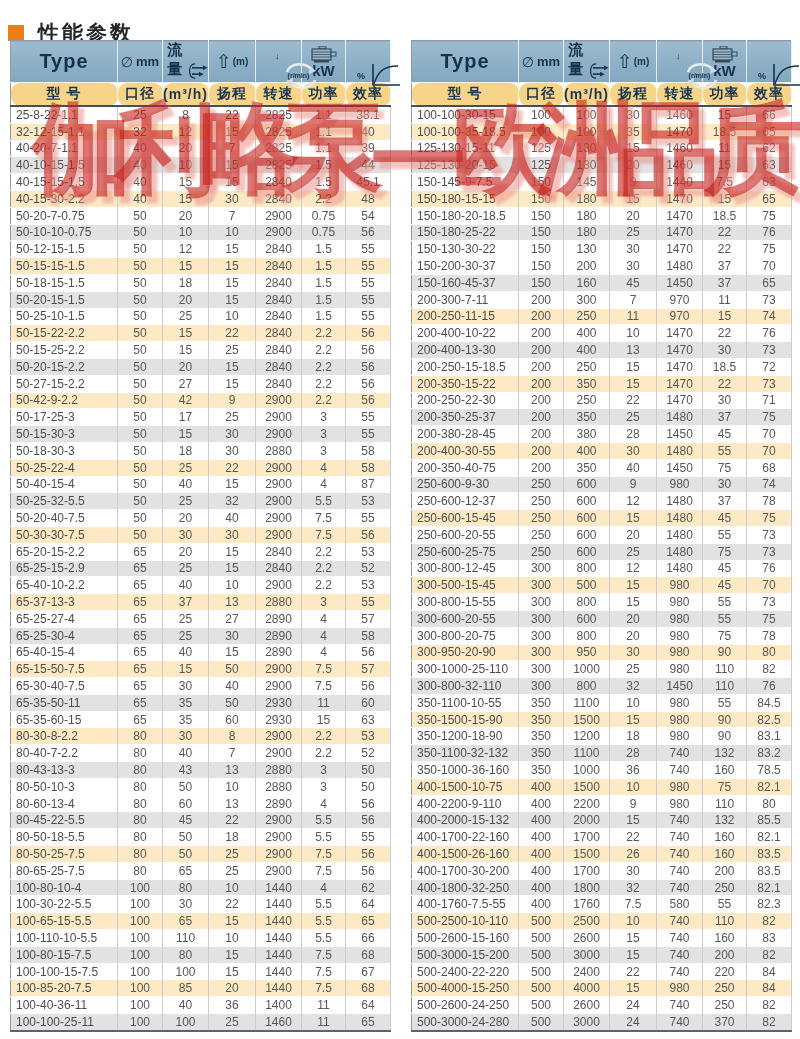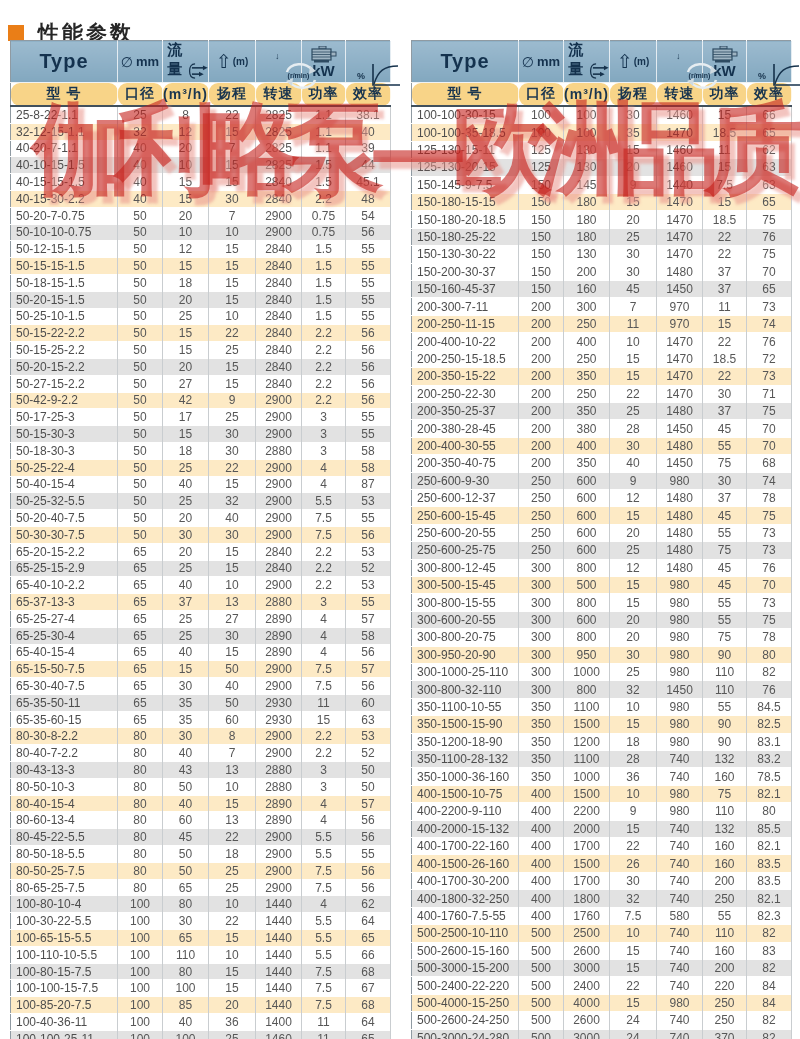--- a/index.html
+++ b/index.html
@@ -510,29 +510,20 @@
           </tr>
           <tr class="plain">
             <td class="type-col">80-50-10-3</td>
             <td>80</td>
             <td>50</td>
             <td>10</td>
             <td>2880</td>
             <td>3</td>
             <td>50</td>
           </tr>
-          <tr class="tan">
-            <td class="type-col">80-40-15-4</td>
-            <td>80</td>
-            <td>40</td>
-            <td>15</td>
-            <td>2890</td>
-            <td>4</td>
-            <td>57</td>
-          </tr>
           <tr class="plain">
             <td class="type-col">80-60-13-4</td>
             <td>80</td>
             <td>60</td>
             <td>13</td>
             <td>2890</td>
             <td>4</td>
             <td>56</td>
           </tr>
           <tr class="gray">
@@ -860,20 +851,29 @@
           </tr>
           <tr class="plain">
             <td class="type-col">200-400-10-22</td>
             <td>200</td>
             <td>400</td>
             <td>10</td>
             <td>1470</td>
             <td>22</td>
             <td>76</td>
           </tr>
+          <tr class="gray">
+            <td class="type-col">200-400-13-30</td>
+            <td>200</td>
+            <td>400</td>
+            <td>13</td>
+            <td>1470</td>
+            <td>30</td>
+            <td>73</td>
+          </tr>
           <tr class="plain">
             <td class="type-col">200-250-15-18.5</td>
             <td>200</td>
             <td>250</td>
             <td>15</td>
             <td>1470</td>
             <td>18.5</td>
             <td>72</td>
           </tr>
           <tr class="tan">
@@ -1068,21 +1068,21 @@
           <tr class="plain">
             <td class="type-col">350-1200-18-90</td>
             <td>350</td>
             <td>1200</td>
             <td>18</td>
             <td>980</td>
             <td>90</td>
             <td>83.1</td>
           </tr>
           <tr class="gray">
-            <td class="type-col">350-1100-28-132</td>
+            <td class="type-col">350-1100-32-132</td>
             <td>350</td>
             <td>1100</td>
             <td>28</td>
             <td>740</td>
             <td>132</td>
             <td>83.2</td>
           </tr>
           <tr class="plain">
             <td class="type-col">350-1000-36-160</td>
             <td>350</td>

